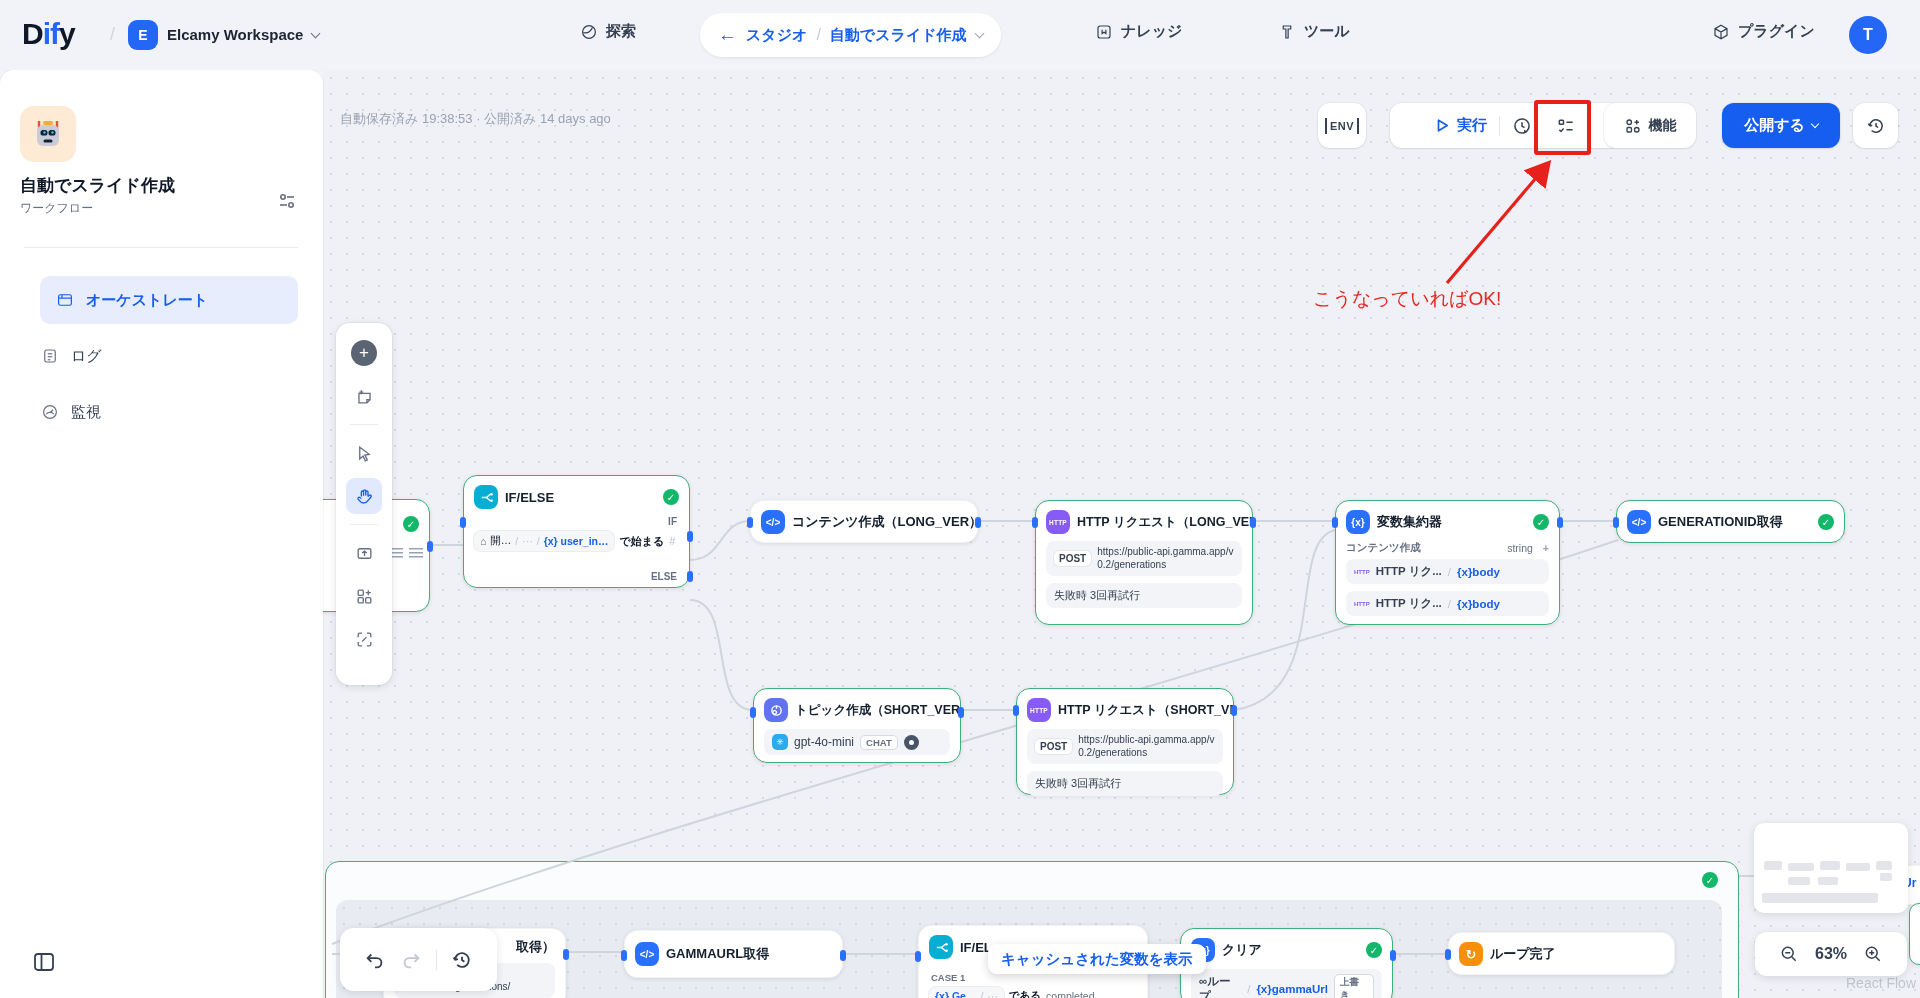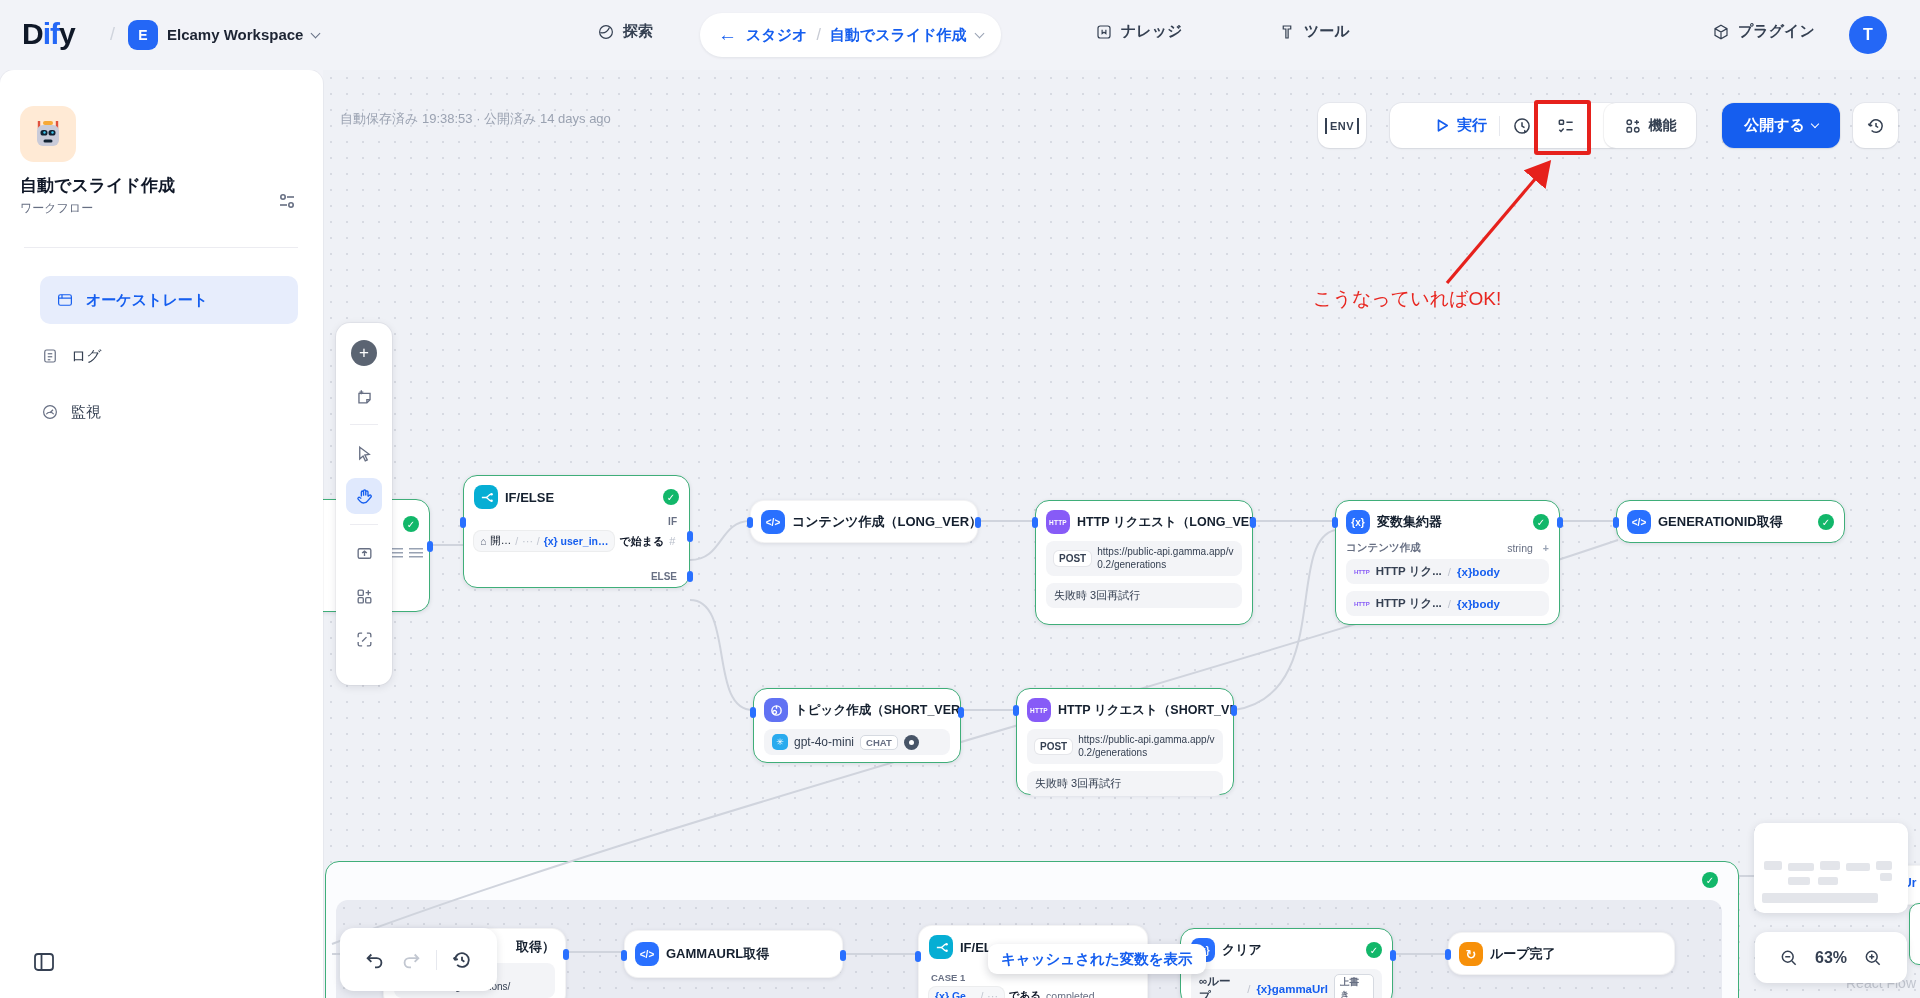--- a/index.html
+++ b/index.html
@@ -83,41 +83,41 @@
     background-image:radial-gradient(#d3d6df 1.1px, transparent 1.2px); background-size:16px 16px; }
 
   .edge-layer { position:absolute; inset:0; z-index:6; pointer-events:none; }
   .undo-bar { position:absolute; left:17px; top:858px; width:157px; height:63px; background:#fff; border-radius:14px; box-shadow:0 2px 8px rgba(16,24,40,.12); display:flex; align-items:center; justify-content:center; gap:14px; z-index:14; }
   .undo-bar svg { width:22px; height:22px; fill:none; stroke-width:2; }
 
   .tooltip { position:absolute; left:665px; top:874px; height:30px; background:#fff; border-radius:9px; box-shadow:0 3px 10px rgba(16,24,40,.18); color:#155eef; font-size:14.5px; font-weight:700; display:flex; align-items:center; padding:0 13px; z-index:18; white-space:nowrap; }
 
   .minimap { position:absolute; left:1431px; top:753px; width:154px; height:90px; background:#fff; border-radius:10px; box-shadow:0 2px 8px rgba(16,24,40,.12); z-index:16; overflow:hidden; }
   .mm-bar { position:absolute; background:#e3e5ea; border-radius:2px; }
-  .zoombar { position:absolute; left:1432px; top:862px; width:152px; height:51px; background:#fff; border-radius:12px; box-shadow:0 2px 8px rgba(16,24,40,.12); z-index:16; display:flex; align-items:center; justify-content:center; gap:16px; font-size:16px; font-weight:600; color:#354052; }
+  .zoombar { position:absolute; left:1432px; top:862px; width:152px; height:44px; background:#fff; border-radius:12px; box-shadow:0 2px 8px rgba(16,24,40,.12); z-index:16; display:flex; align-items:center; justify-content:center; gap:16px; font-size:16px; font-weight:600; color:#354052; }
   .zoombar svg { width:20px; height:20px; stroke:#354052; fill:none; stroke-width:1.8; }
   .rf-brand { position:absolute; left:1523px; top:905px; font-size:14px; color:#c2c6cf; z-index:4; white-space:nowrap; }
 
   .red-box { position:absolute; left:1211px; top:30px; width:57px; height:55px; border:4px solid #e6211c; border-radius:3px; z-index:12; }
   .anno-text { position:absolute; left:990px; top:216px; font-size:19px; color:#e8251f; z-index:12; white-space:nowrap; }
   .anno-arrow { position:absolute; inset:0; z-index:12; pointer-events:none; }
 
   .corner-icon { position:absolute; left:33px; top:951px; z-index:25; cursor:pointer; }
   .mini-lines { width:14px; height:10px; background:linear-gradient(#98a2b3 0 0) 0 0/14px 1.5px no-repeat, linear-gradient(#98a2b3 0 0) 0 4px/14px 1.5px no-repeat, linear-gradient(#98a2b3 0 0) 0 8px/14px 1.5px no-repeat; }
 </style>
 </head>
 <body>
 
 <div class="header">
   <div class="logo"><span>D</span><span class="blue">if</span><span>y</span></div>
   <span class="hsep" style="left:110px">/</span>
   <div class="ws-badge">E</div>
   <div class="ws-name"><span>Elcamy Workspace</span>&nbsp;&nbsp;<span class="chev" style="margin-bottom:3px"></span></div>
 
-  <div class="nav-item" style="left:597px">
+  <div class="nav-item" style="left:580px">
     <svg class="gicon" viewBox="0 0 24 24">
         <circle cx="12" cy="12" r="8.5"></circle>
         <path d="M5 9 C10 13,14 13,19 9" transform="rotate(-30 12 12)"></path>
       </svg>
     <span>探索</span>
   </div>
 
   <div class="pill-nav">
     <span class="back">←</span>
     <span class="studio">スタジオ</span>

